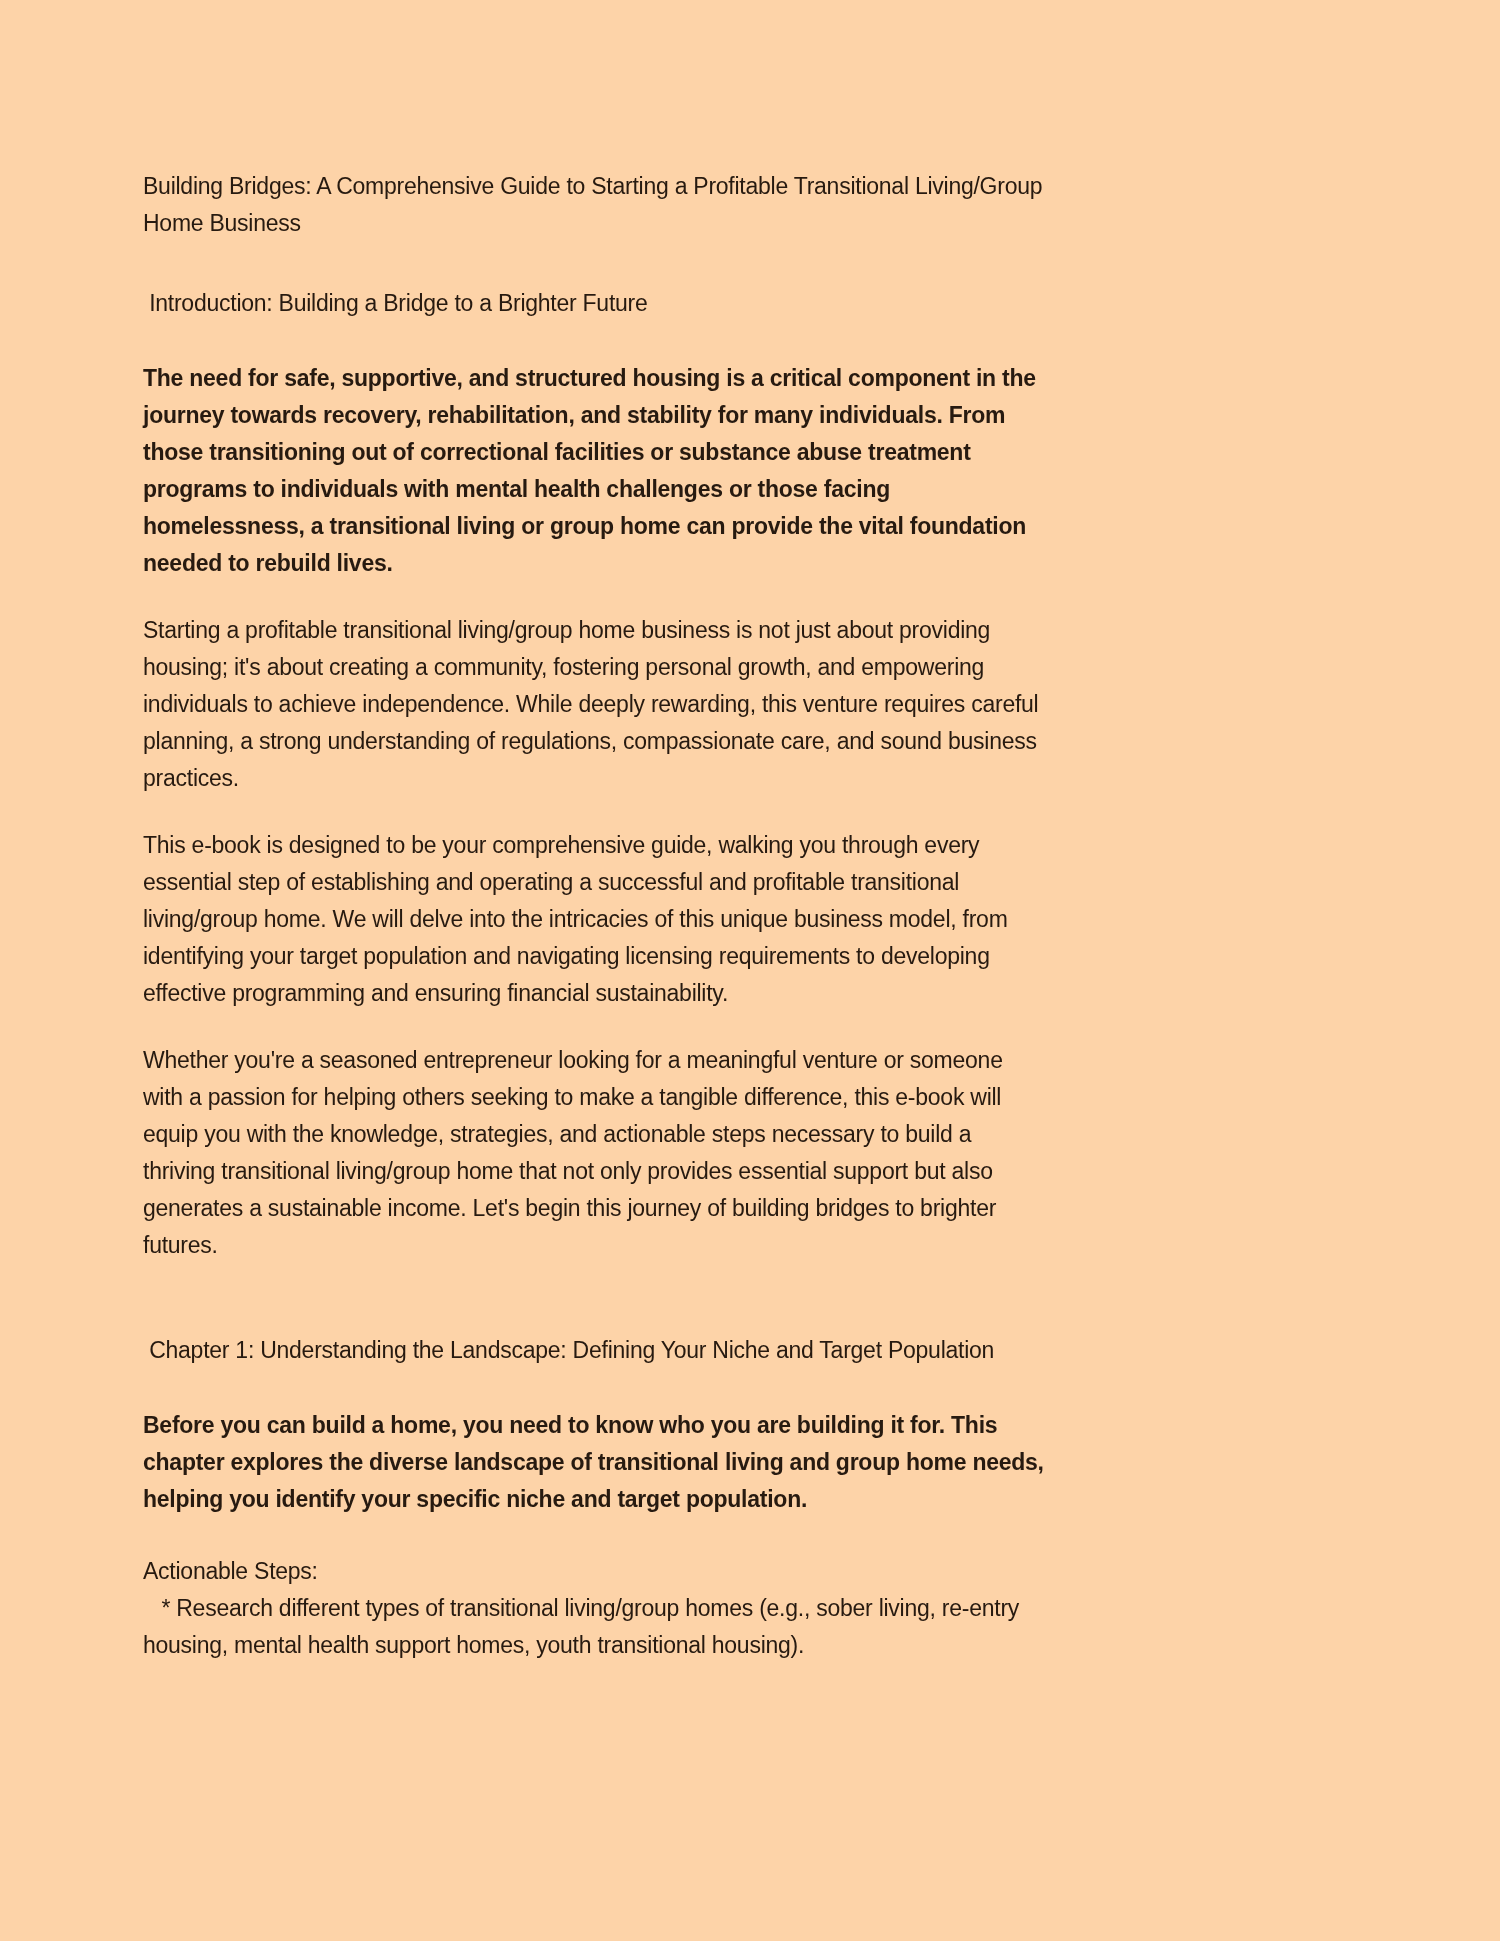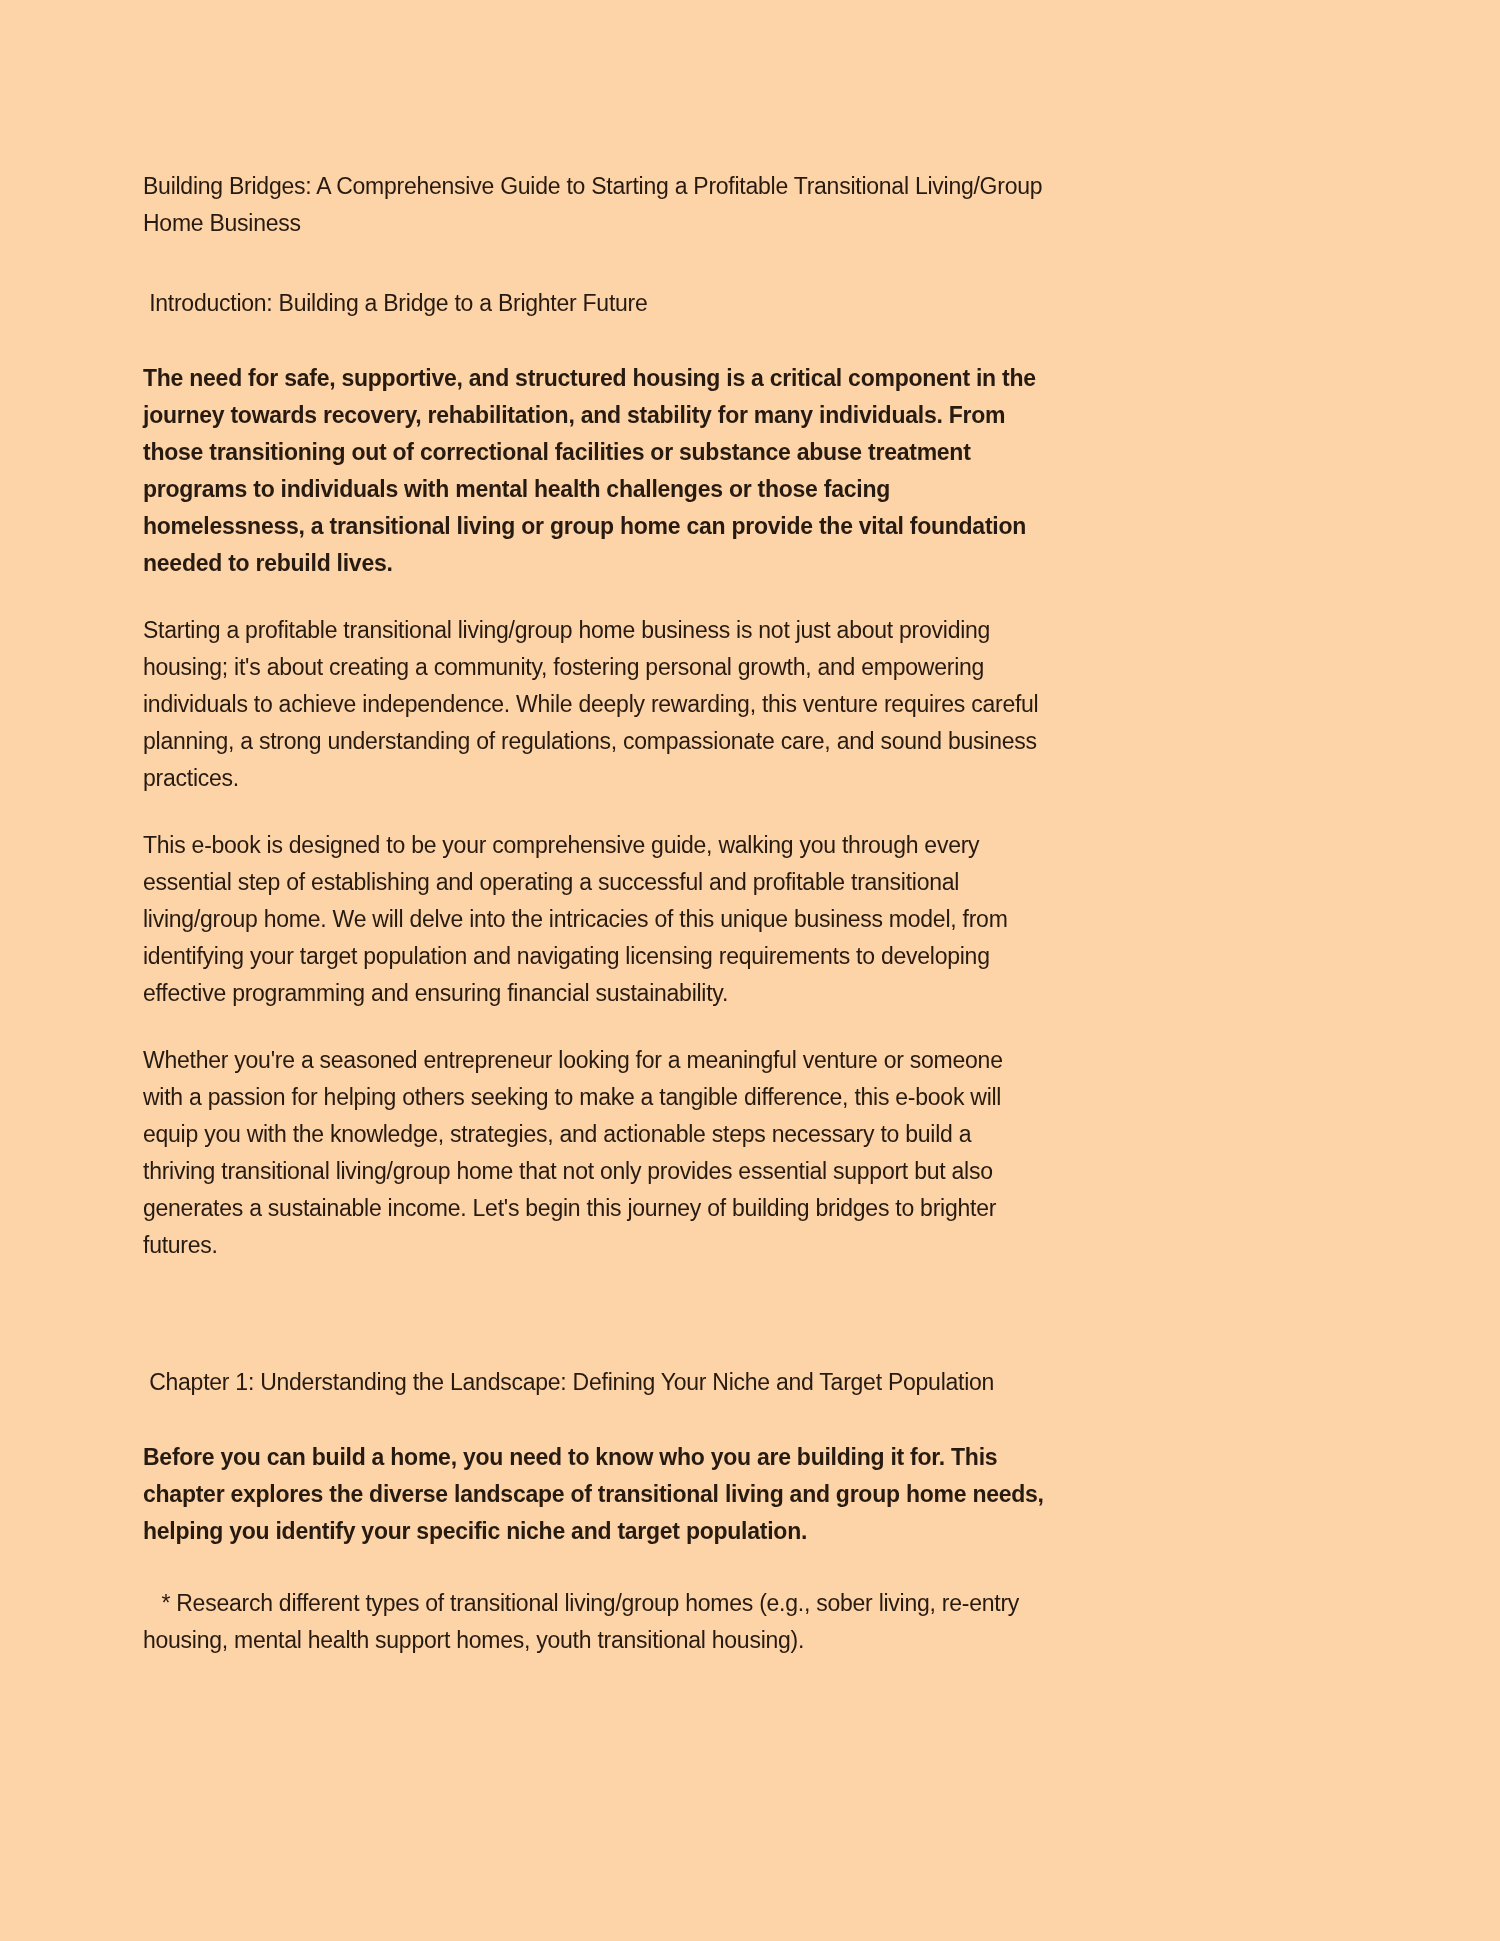--- a/index.html
+++ b/index.html
@@ -38,21 +38,21 @@
     margin-top: 43px;
   }
   .para {
     margin-top: 30px;
   }
   .para.first-after-heading {
     margin-top: 38px;
     font-weight: bold;
   }
   .chapter-heading {
-    margin-top: 100px;
+    margin-top: 68px;
   }
   .steps {
     margin-top: 35px;
   }
 </style>
 </head>
 <body>
 
 <div class="page">
 
@@ -66,16 +66,17 @@
 
   <p class="para">This e-book is designed to be your comprehensive guide, walking you through every essential step of establishing and operating a successful and profitable transitional living/group home. We will delve into the intricacies of this unique business model, from identifying your target population and navigating licensing requirements to developing effective programming and ensuring financial sustainability.</p>
 
   <p class="para">Whether you're a seasoned entrepreneur looking for a meaningful venture or someone with a passion for helping others seeking to make a tangible difference, this e-book will equip you with the knowledge, strategies, and actionable steps necessary to build a thriving transitional living/group home that not only provides essential support but also generates a sustainable income. Let's begin this journey of building bridges to brighter futures.</p>
 
   <h2 class="doc-heading chapter-heading"> Chapter 1: Understanding the Landscape: Defining Your Niche and Target Population</h2>
 
   <p class="para first-after-heading">Before you can build a home, you need to know who you are building it for. This chapter explores the diverse landscape of transitional living and group home needs, helping you identify your specific niche and target population.</p>
 
   <div class="steps">
+    <p class="step-label">Actionable Steps:</p>
     <p class="step">   * Research different types of transitional living/group homes (e.g., sober living, re-entry housing, mental health support homes, youth transitional housing).</p>
   </div>
 
 </div>
 
 </body></html>

